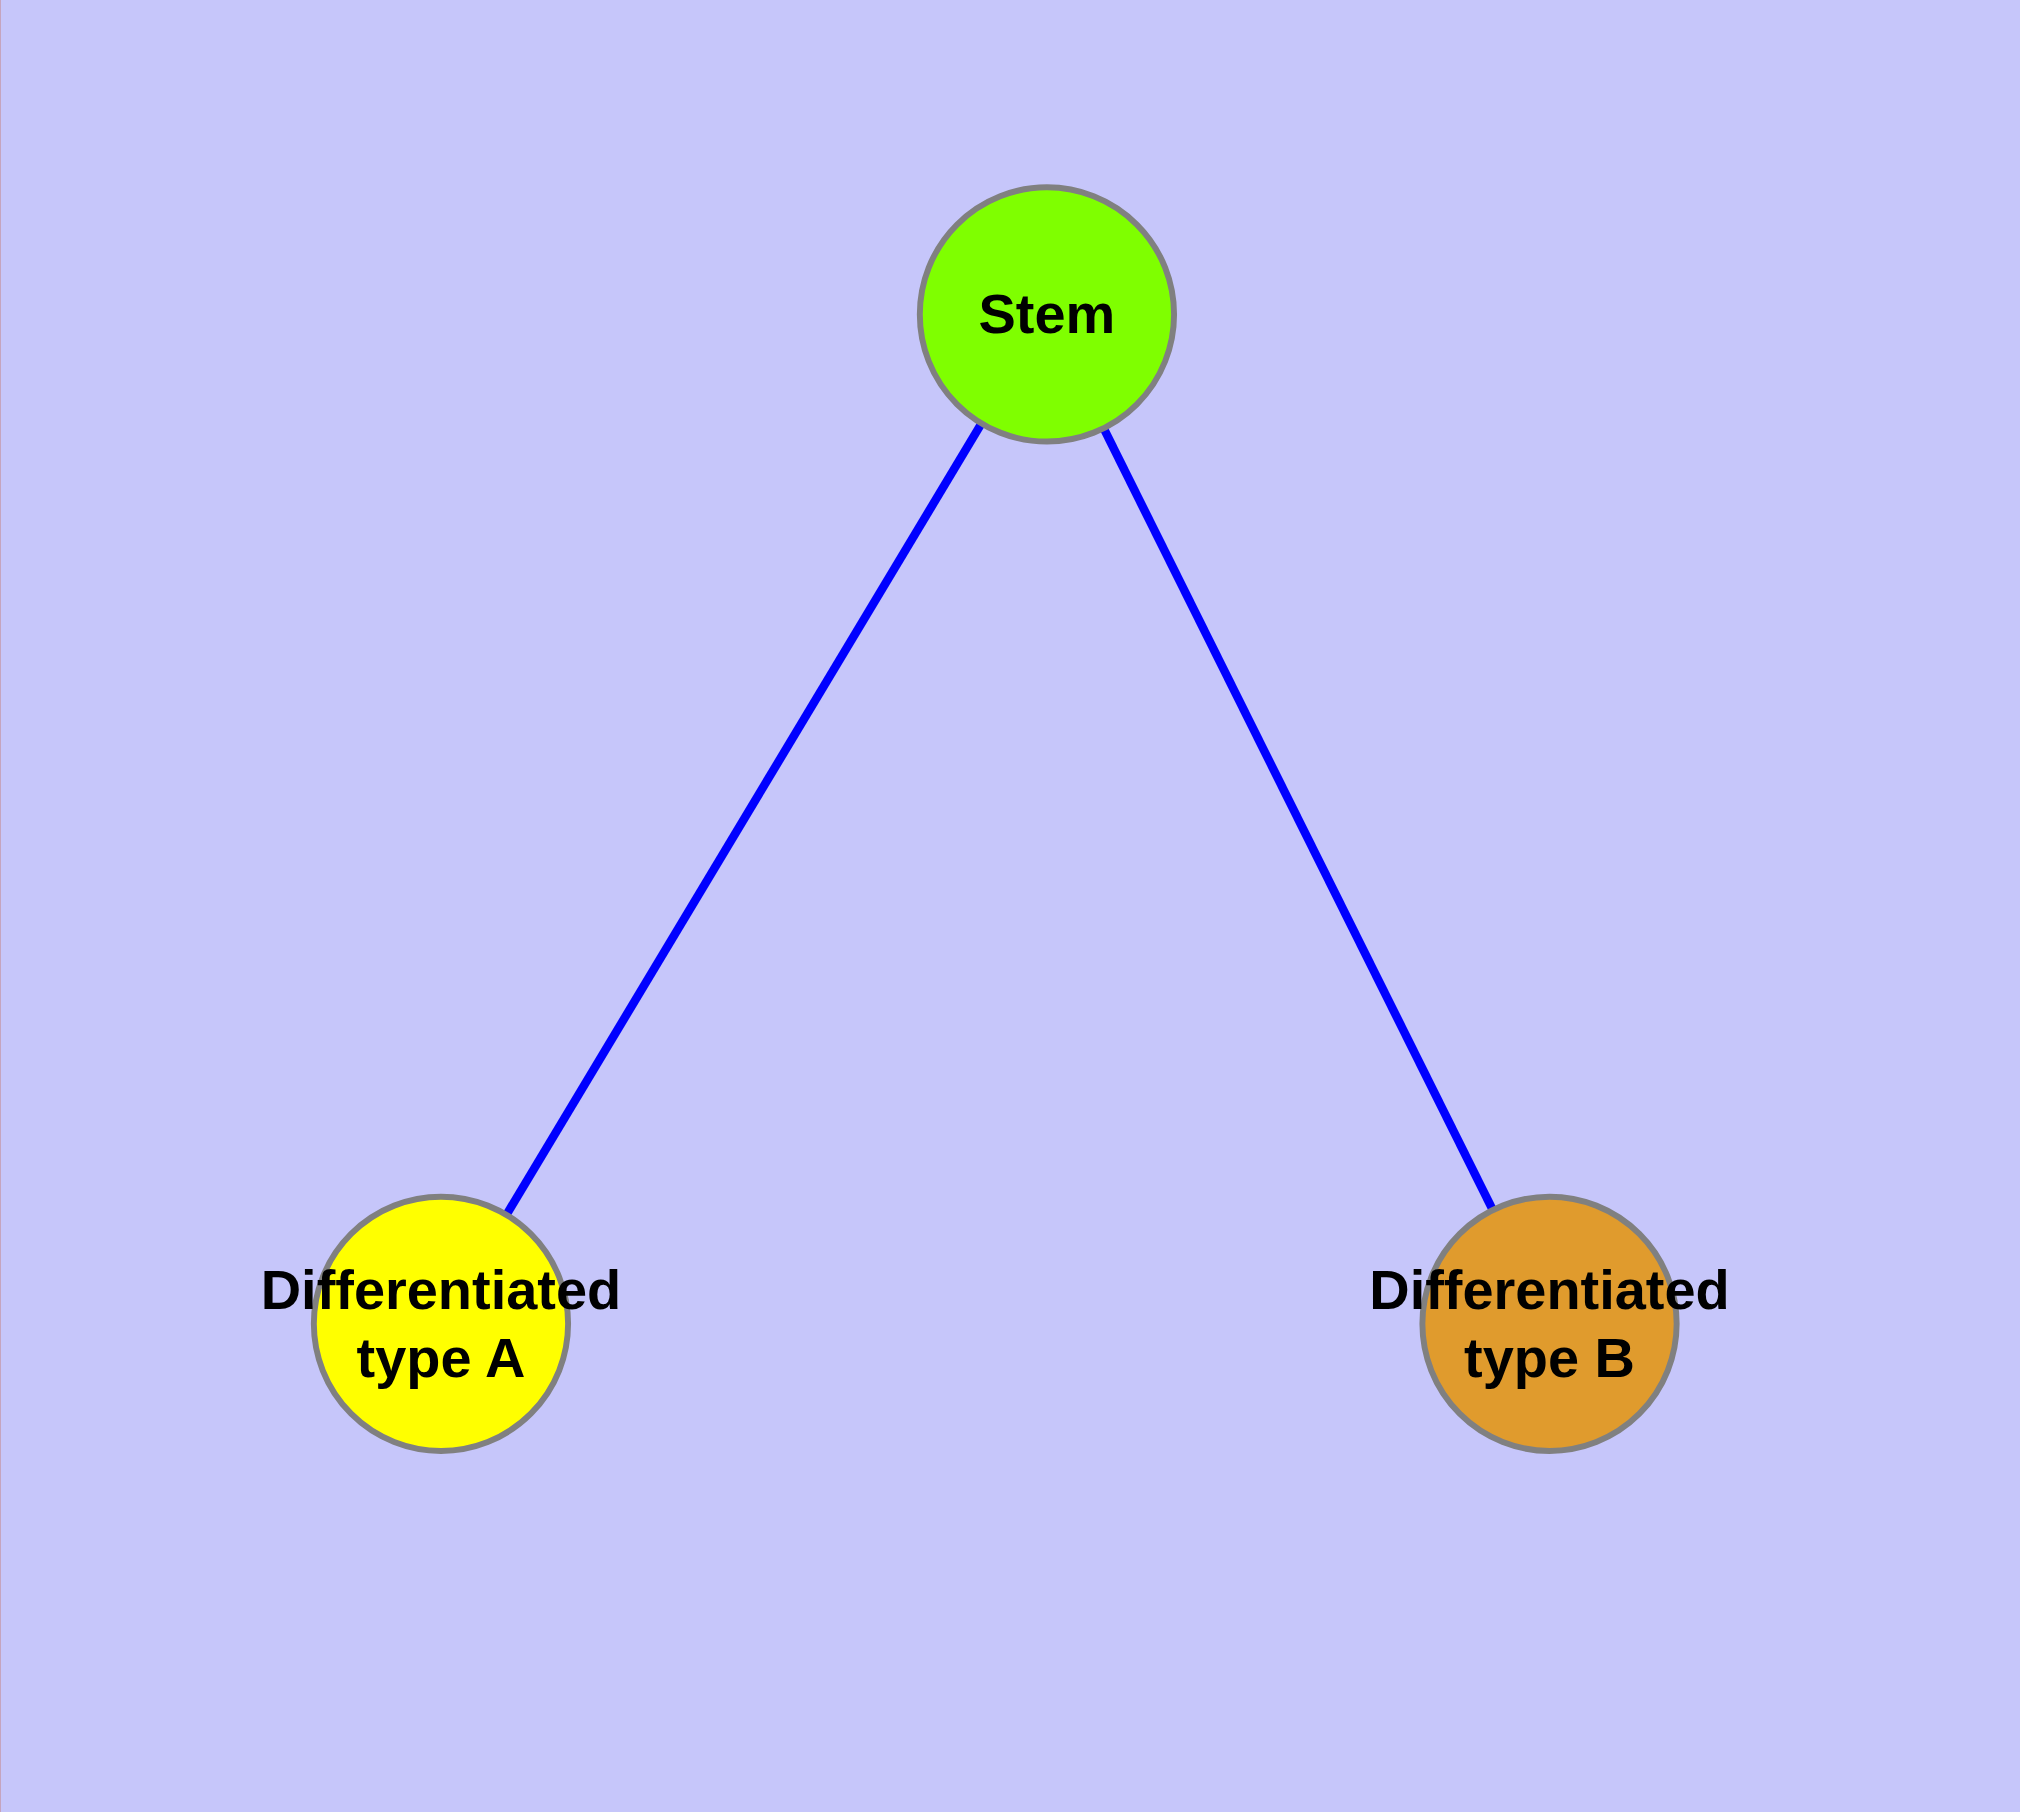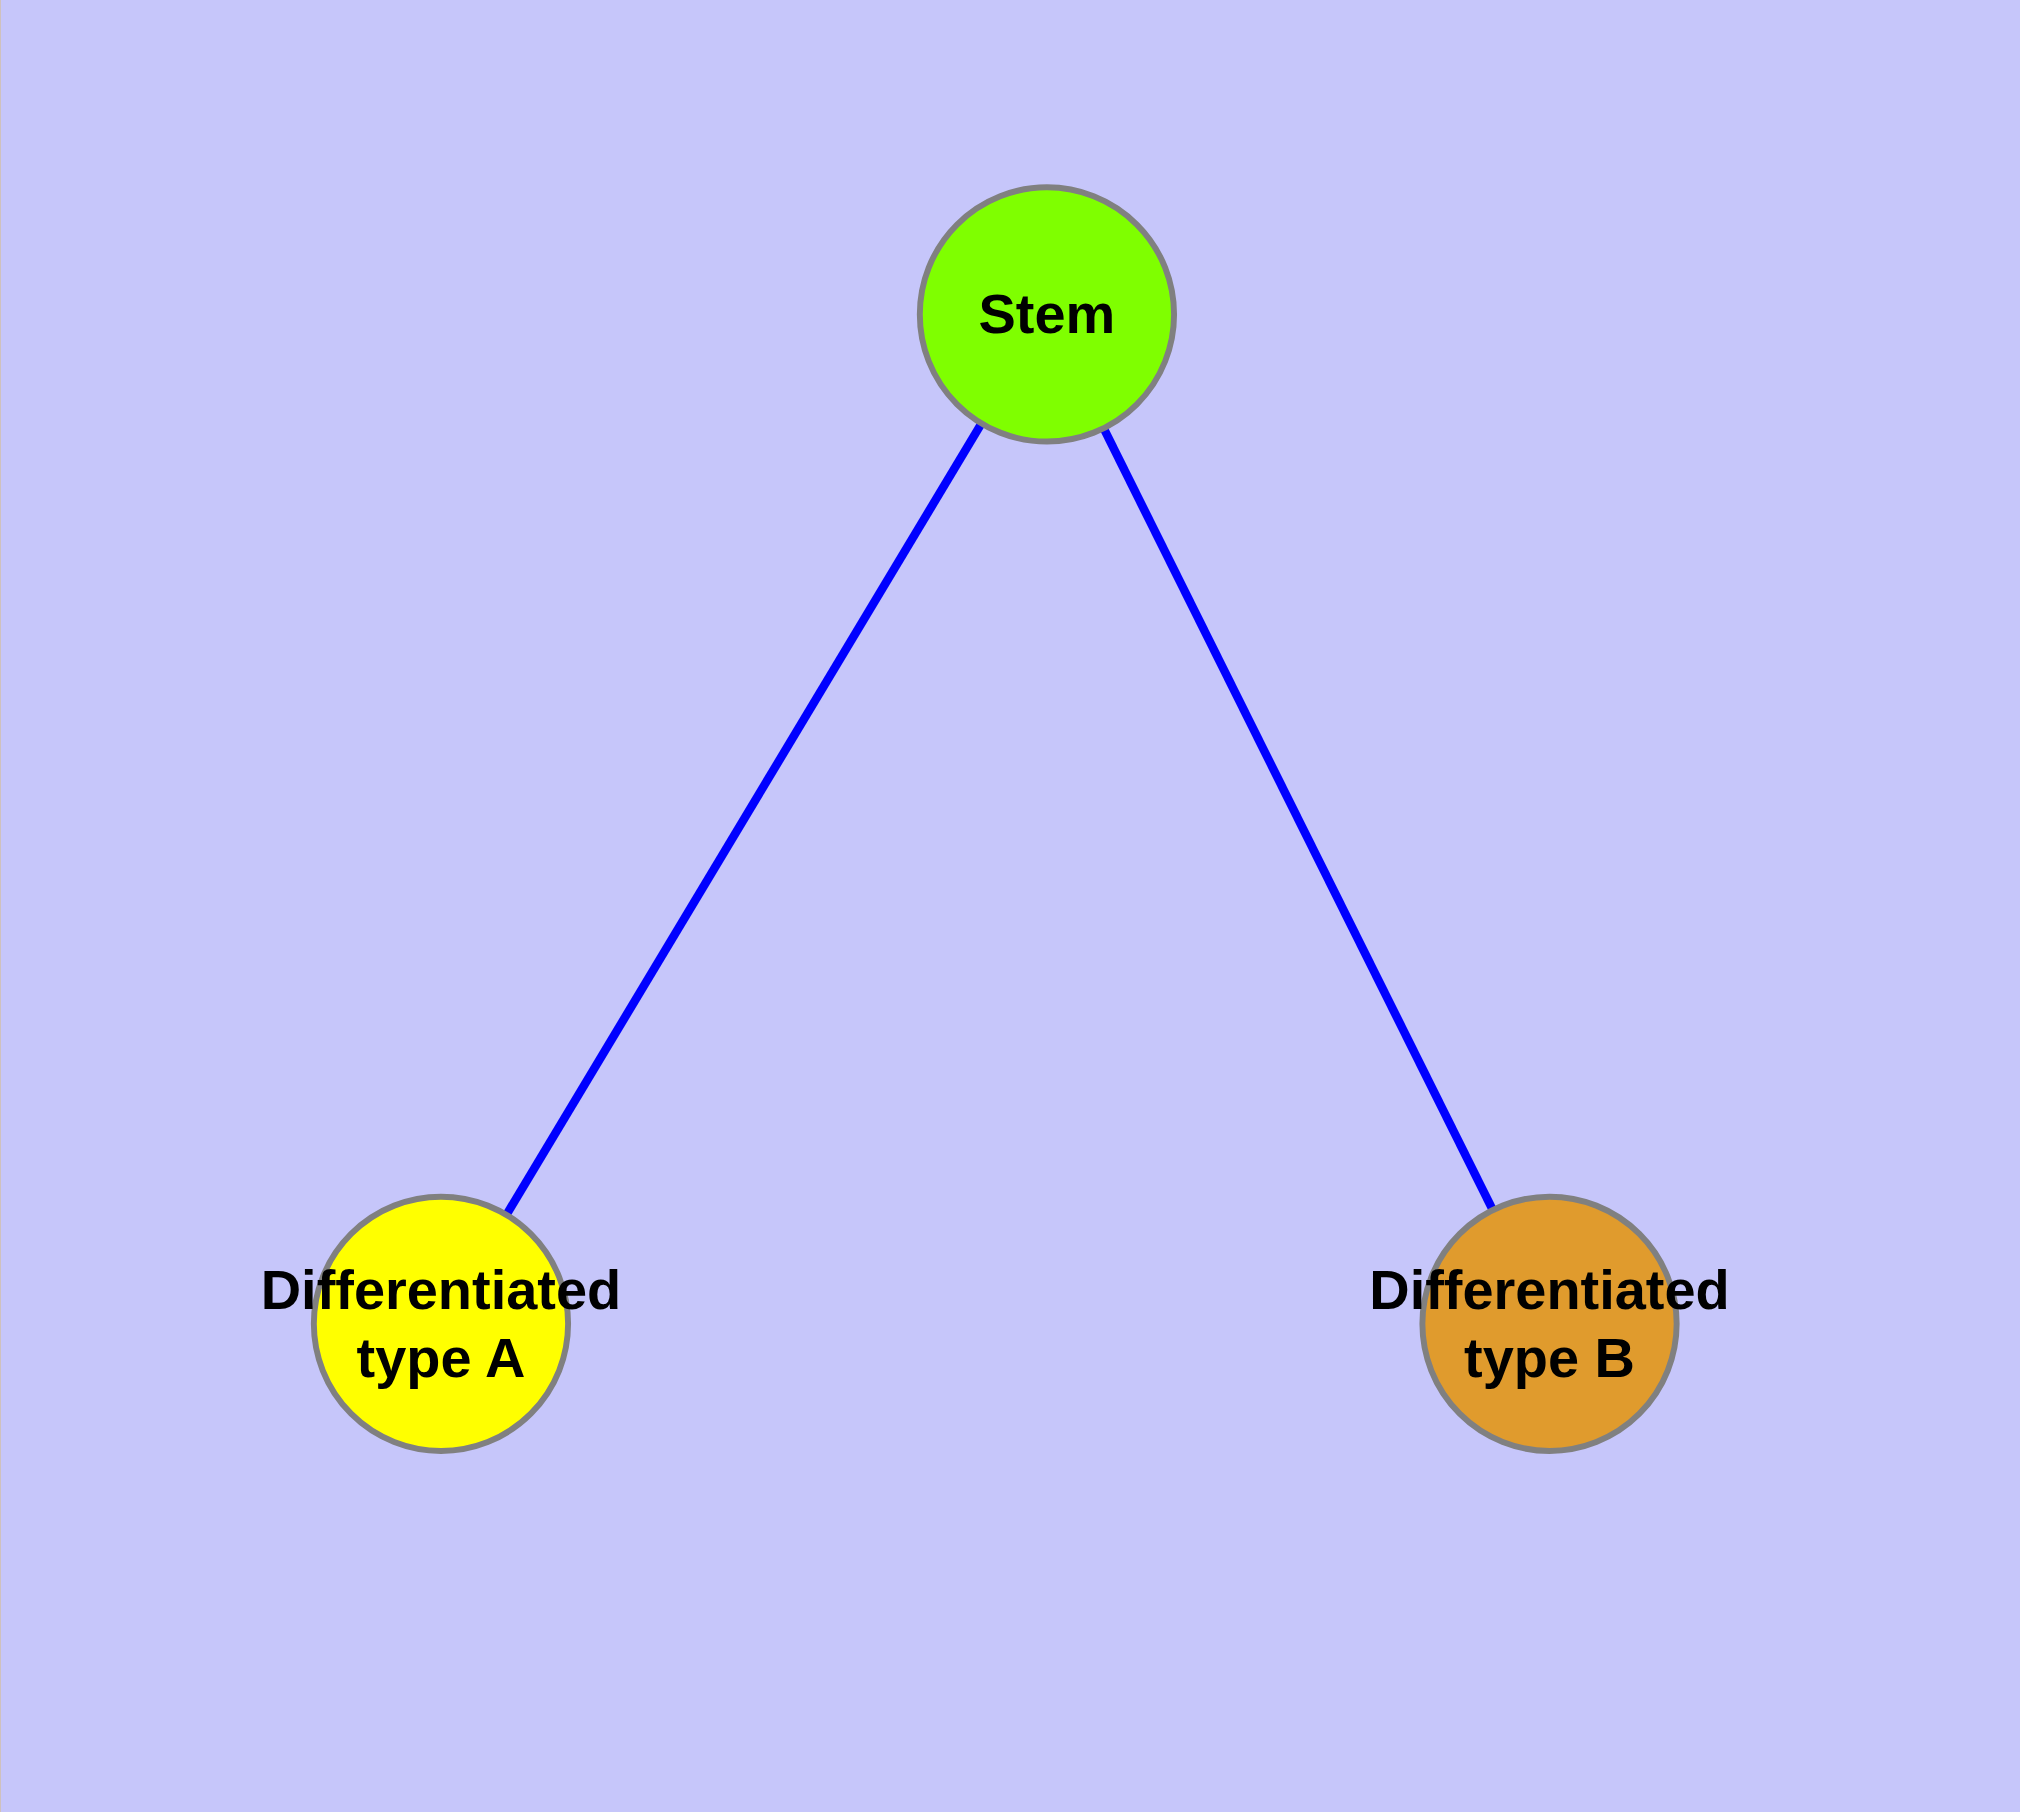--- a/index.html
+++ b/index.html
@@ -38,21 +38,21 @@
     fill: none;
   }
   .node-circle {
     stroke: #808080;
     stroke-width: 7;
   }
 </style>
 </head>
 <body>
 
-<div id="stage" style="width: 2021px; height: 1812px; background: #eab308;">
+<div id="stage" style="width: 2021px; height: 1812px; background: #c2410c;">
   <svg id="graph-svg" viewBox="0 0 2384 2138" xmlns="http://www.w3.org/2000/svg" style="width: 2021px; height: 1812px;">
 
     <rect id="bg-rect" x="0" y="0" width="2384" height="2138" fill="#c6c6fa"></rect>
 
     <g id="edges-layer">
         <line class="edge-line" x1="1157.7938800421086" y1="499.60487953824963" x2="597.2061199578912" y2="1433.3951204617504" stroke="#0000ff" stroke-width="10"></line>
         <line class="edge-line" x1="1301.8564590552312" y1="505.27663193048966" x2="1761.1435409447688" y2="1427.7233680695103" stroke="#0000ff" stroke-width="10"></line>
       </g>
     <g id="nodes-layer">
         <circle class="node-circle" cx="1235" cy="371" r="150" fill="#7fff00" stroke="#808080" stroke-width="7"></circle>

